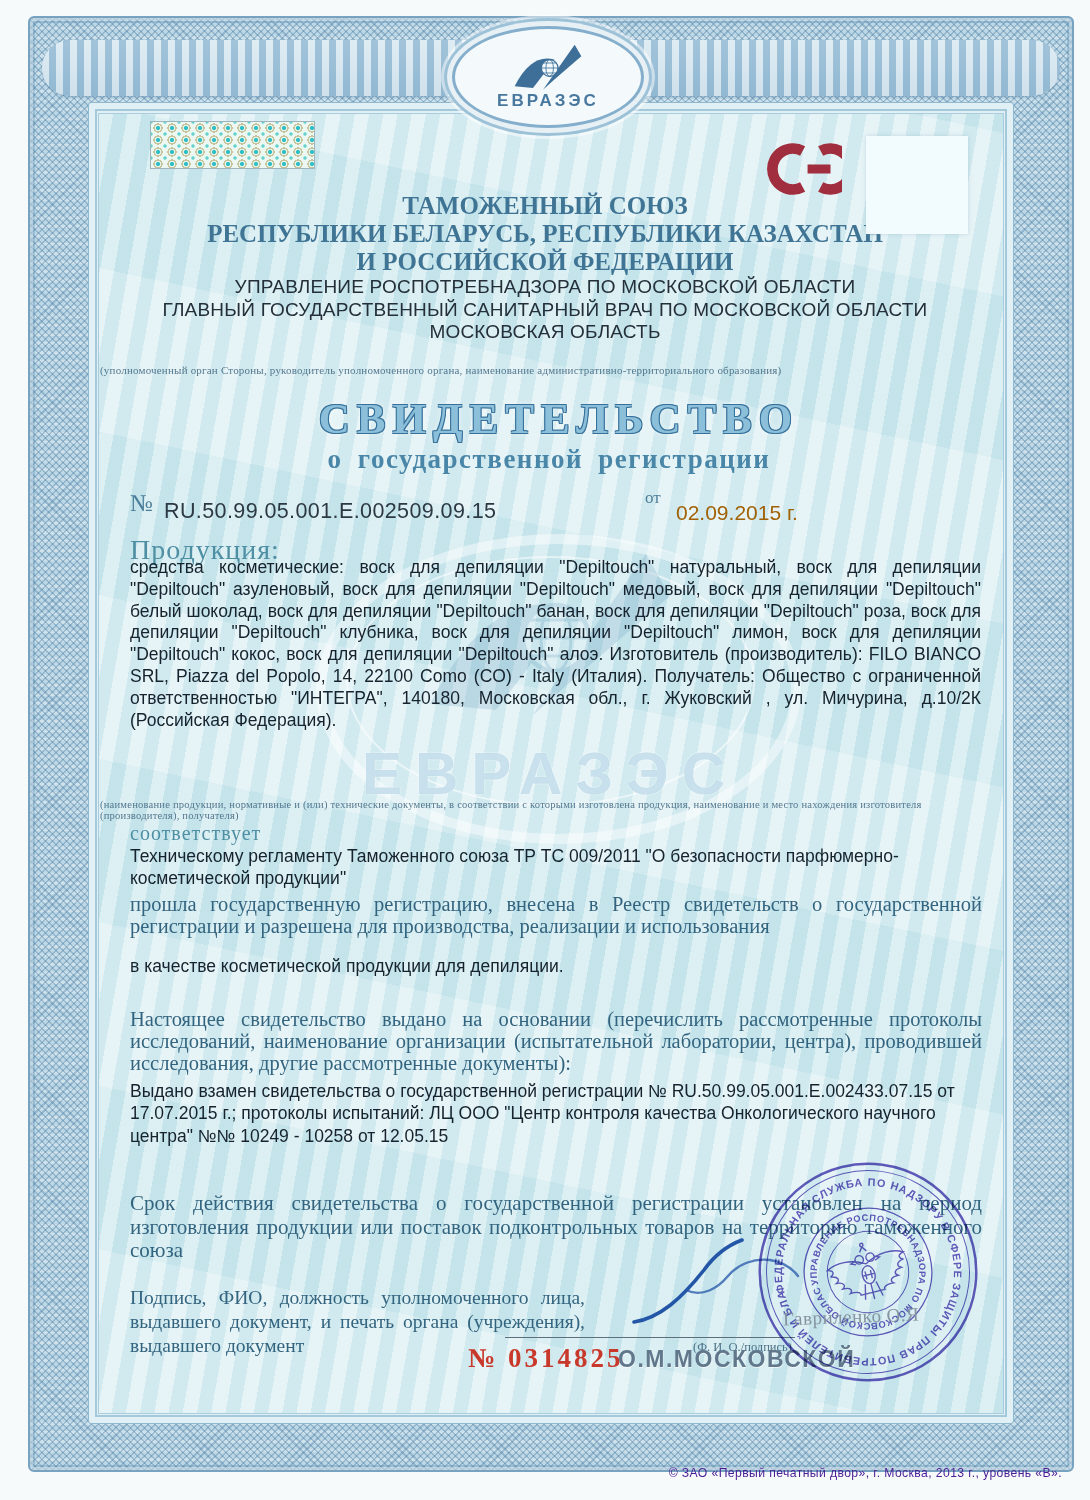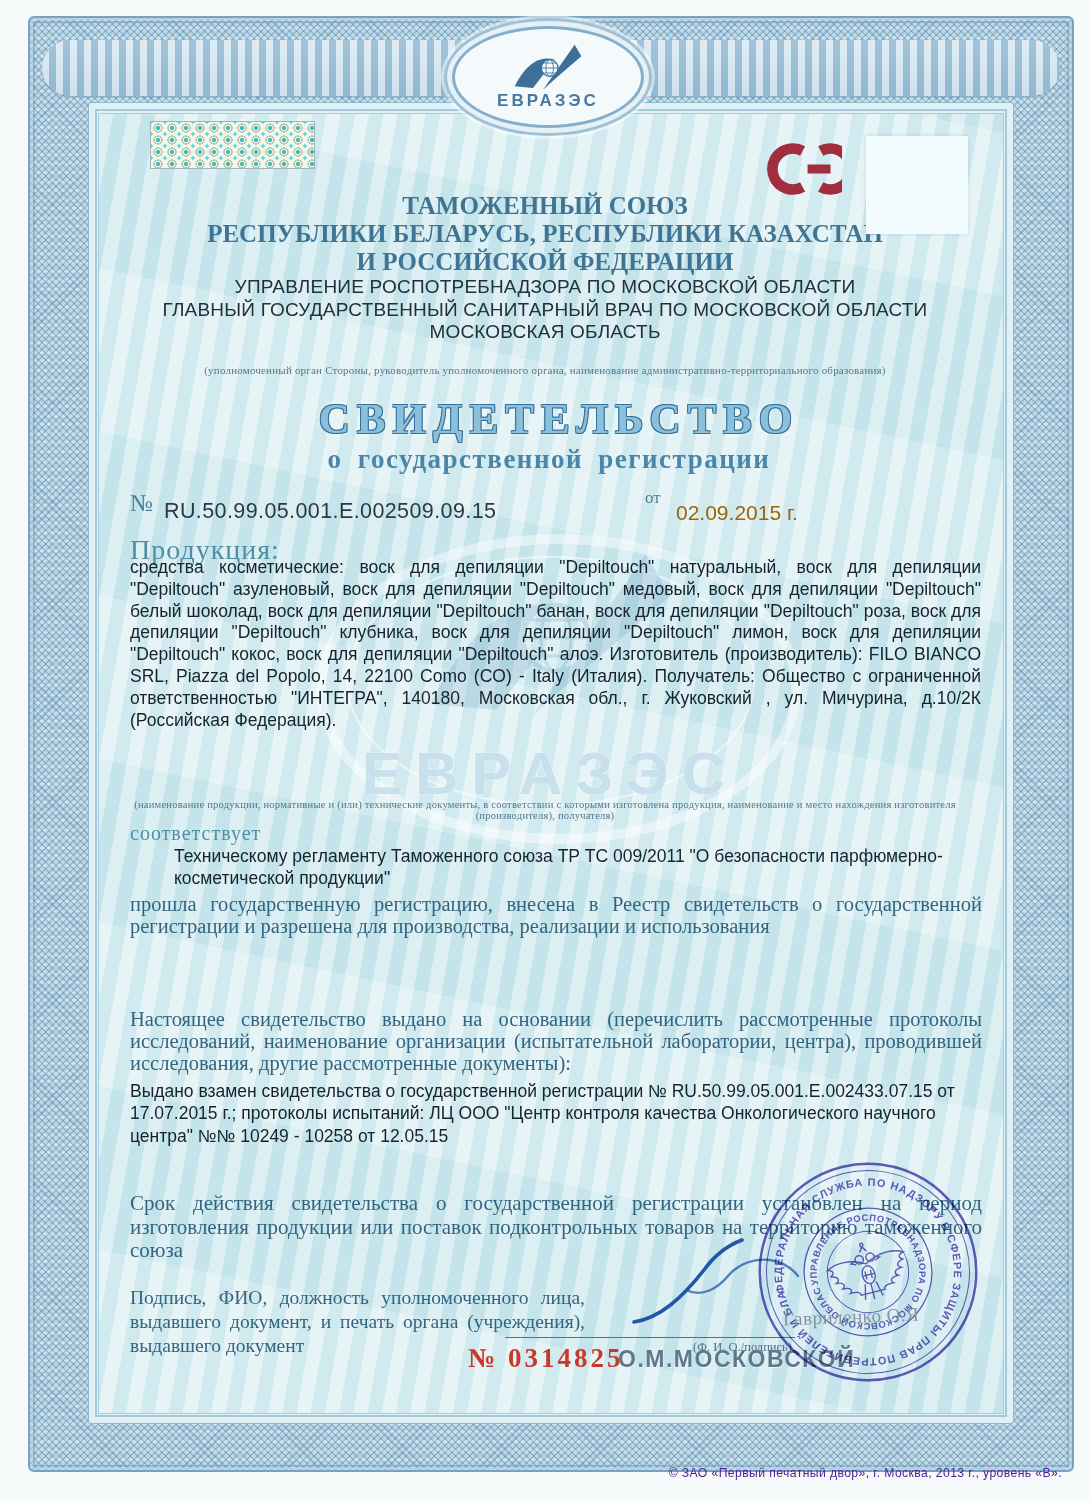--- a/index.html
+++ b/index.html
@@ -53,21 +53,21 @@
   .se-mark{position:absolute;left:760px;top:130px;width:82px;height:78px;z-index:3;}
   .white-box{position:absolute;left:866px;top:136px;width:102px;height:98px;background:#f2fbfd;
     box-shadow:0 0 4px rgba(120,160,180,.35);z-index:3;}
 
   
   .serif{font-family:"Liberation Serif",serif;}
   .hdr-serif{position:absolute;left:0;right:0;top:192px;text-align:center;z-index:2;
     font-family:"Liberation Serif",serif;font-weight:bold;font-size:25px;line-height:28px;color:#3f7494;}
   .hdr-sans{position:absolute;left:0;right:0;top:276px;text-align:center;z-index:2;
     font-size:19px;line-height:22.5px;color:#242f3a;font-weight:500;letter-spacing:.2px;}
-  .caption-sm{position:absolute;left:100px;right:100px;text-align:center;z-index:2;
+  .caption-sm{position:absolute;left:100px;right:100px;z-index:2;
     font-family:"Liberation Serif",serif;font-size:11px;color:#54788f;letter-spacing:.2px;}
   .title-main{position:absolute;left:0;right:0;top:394px;text-align:center;z-index:2;
     font-family:"Liberation Serif",serif;font-weight:bold;font-size:43px;letter-spacing:7px;
     color:#8cc0da;
     text-shadow:1px 1px 0 #37719b,-1px -1px 0 #37719b,1px -1px 0 #37719b,-1px 1px 0 #37719b,0 0 6px rgba(255,255,255,.8);padding-left:28px;}
   .title-sub{position:absolute;left:0;right:0;top:444px;text-align:center;z-index:2;
     font-family:"Liberation Serif",serif;font-weight:bold;font-size:27px;color:#4a86a8;
     letter-spacing:1.5px;word-spacing:7px;padding-left:8px;}
 
   .abs{position:absolute;z-index:2;}
@@ -162,23 +162,24 @@
   <div class="abs" style="left:164px;top:499px;font-size:21.5px;color:#2c3944;letter-spacing:.4px;">RU.50.99.05.001.E.002509.09.15</div>
   <div class="abs serif" style="left:645px;top:488px;font-size:17px;color:#4c7e9a;">от</div>
   <div class="abs" style="left:676px;top:501px;font-size:21px;color:#a16207;">02.09.2015 г.</div>
 
   <div class="abs teal-label" style="left:130px;top:534px;font-size:28px;">Продукция:</div>
   <div class="abs sans-body" style="left:130px;top:557px;width:851px;text-align:justify;">средства косметические: воск для депиляции "Depiltouch" натуральный, воск для депиляции "Depiltouch" азуленовый, воск для депиляции "Depiltouch" медовый, воск для депиляции "Depiltouch" белый шоколад, воск для депиляции "Depiltouch" банан, воск для депиляции "Depiltouch" роза, воск для депиляции "Depiltouch" клубника, воск для депиляции "Depiltouch" лимон, воск для депиляции "Depiltouch" кокос, воск для депиляции "Depiltouch" алоэ. Изготовитель (производитель): FILO BIANCO SRL, Piazza del Popolo, 14, 22100 Como (CO) - Italy (Италия).  Получатель: Общество с ограниченной ответственностью "ИНТЕГРА", 140180, Московская обл., г. Жуковский , ул. Мичурина, д.10/2К (Российская Федерация).</div>
 
   <div class="caption-sm" style="top:799px;font-size:10.6px;">(наименование продукции, нормативные и (или) технические документы, в соответствии с которыми изготовлена продукция, наименование и место нахождения изготовителя (производителя), получателя)</div>
 
   <div class="abs teal-label" style="left:130px;top:822px;font-size:20px;">соответствует</div>
-  <div class="abs sans-body" style="left:130px;top:846px;width:770px;margin-left:44px;">Техническому регламенту Таможенного союза ТР ТС 009/2011 "О безопасности парфюмерно-косметической продукции"</div>
+  <div class="abs sans-body" style="left:130px;top:846px;width:770px;">Техническому регламенту Таможенного союза ТР ТС 009/2011 "О безопасности парфюмерно-косметической продукции"</div>
 
   <div class="abs serif-par" style="left:130px;top:893px;width:852px;font-size:20.5px;line-height:22px;">прошла государственную регистрацию, внесена в Реестр свидетельств о государственной регистрации и разрешена для производства, реализации и использования</div>
+  <div class="abs sans-body" style="left:130px;top:956px;width:852px;">в качестве косметической продукции для депиляции.</div>
 
   <div class="abs serif-par" style="left:130px;top:1008px;width:852px;font-size:20.5px;line-height:22px;">Настоящее свидетельство выдано на основании (перечислить рассмотренные протоколы исследований, наименование организации (испытательной лаборатории, центра), проводившей исследования, другие рассмотренные документы):</div>
   <div class="abs sans-body" style="left:130px;top:1080px;width:852px;line-height:22.3px;">Выдано взамен свидетельства о государственной регистрации № RU.50.99.05.001.E.002433.07.15 от 17.07.2015 г.; протоколы испытаний: ЛЦ ООО "Центр контроля качества Онкологического научного центра" №№ 10249 - 10258 от 12.05.15</div>
 
   <div class="abs serif-par" style="left:130px;top:1192px;width:852px;font-size:21px;line-height:23.5px;">Срок действия свидетельства о государственной регистрации установлен на период изготовления продукции или поставок подконтрольных товаров на территорию таможенного союза</div>
 
   <div class="abs serif-par" style="left:130px;top:1286px;width:455px;font-size:19.5px;line-height:24px;">Подпись, ФИО, должность уполномоченного лица, выдавшего документ, и печать органа (учреждения), выдавшего документ</div>
 
   <svg class="signature" viewBox="0 0 175 102">
     <path d="M6 86 C32 82 54 62 76 34 C86 20 98 10 114 4" fill="none" stroke="#2456a8" stroke-width="3.6" stroke-linecap="round"></path>

